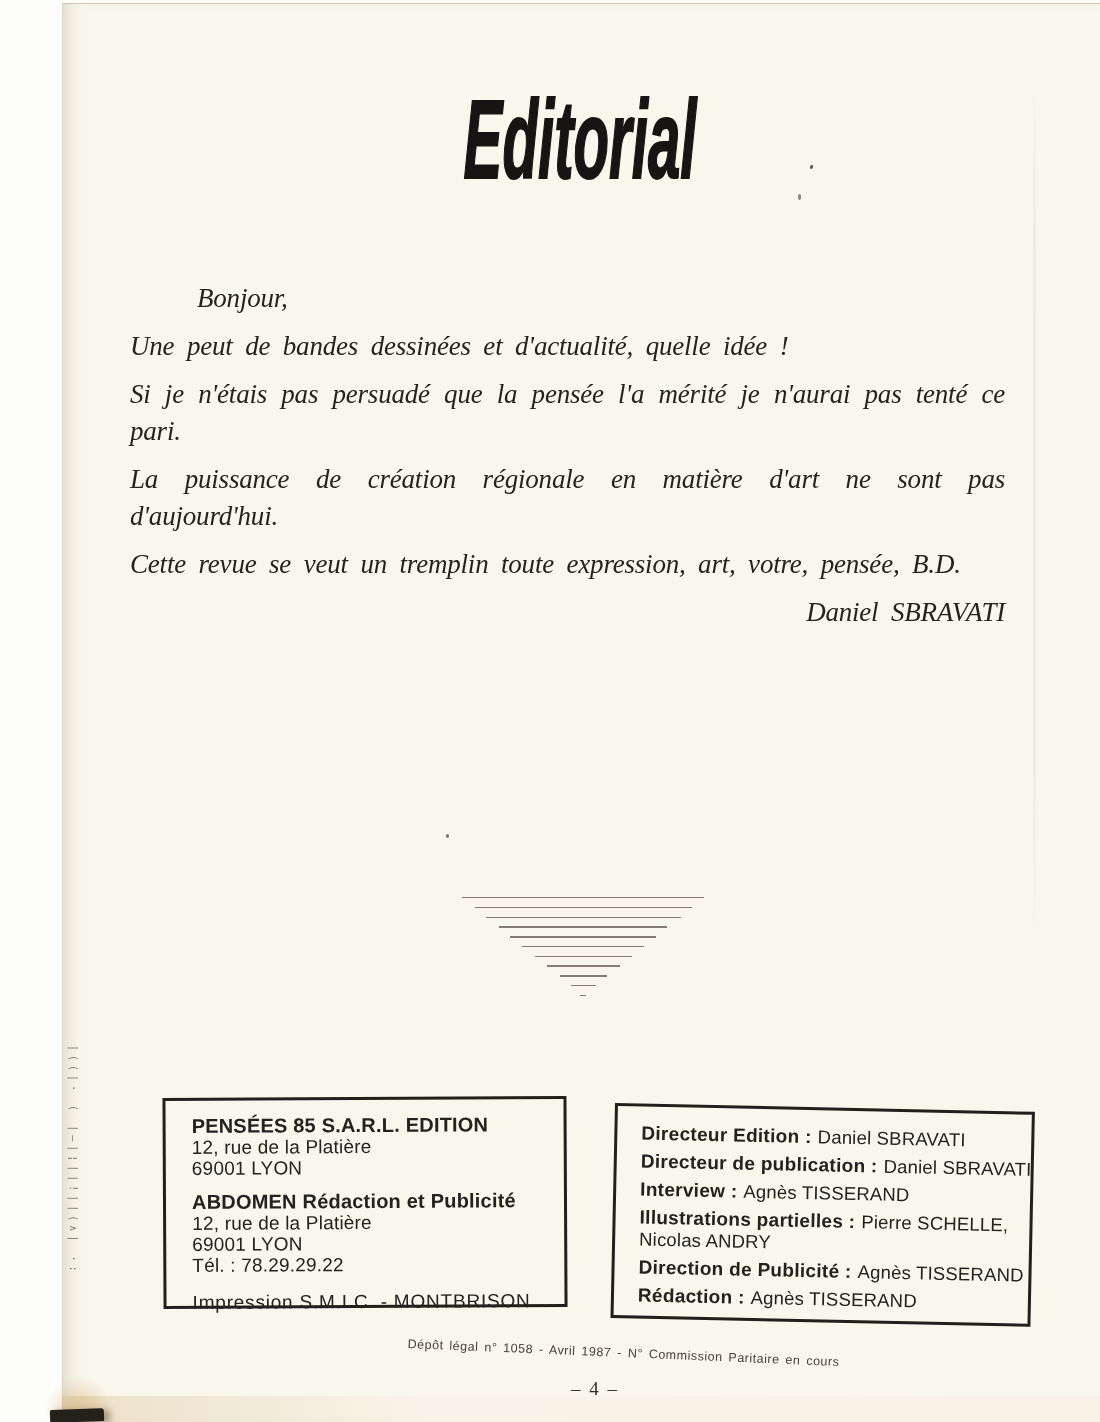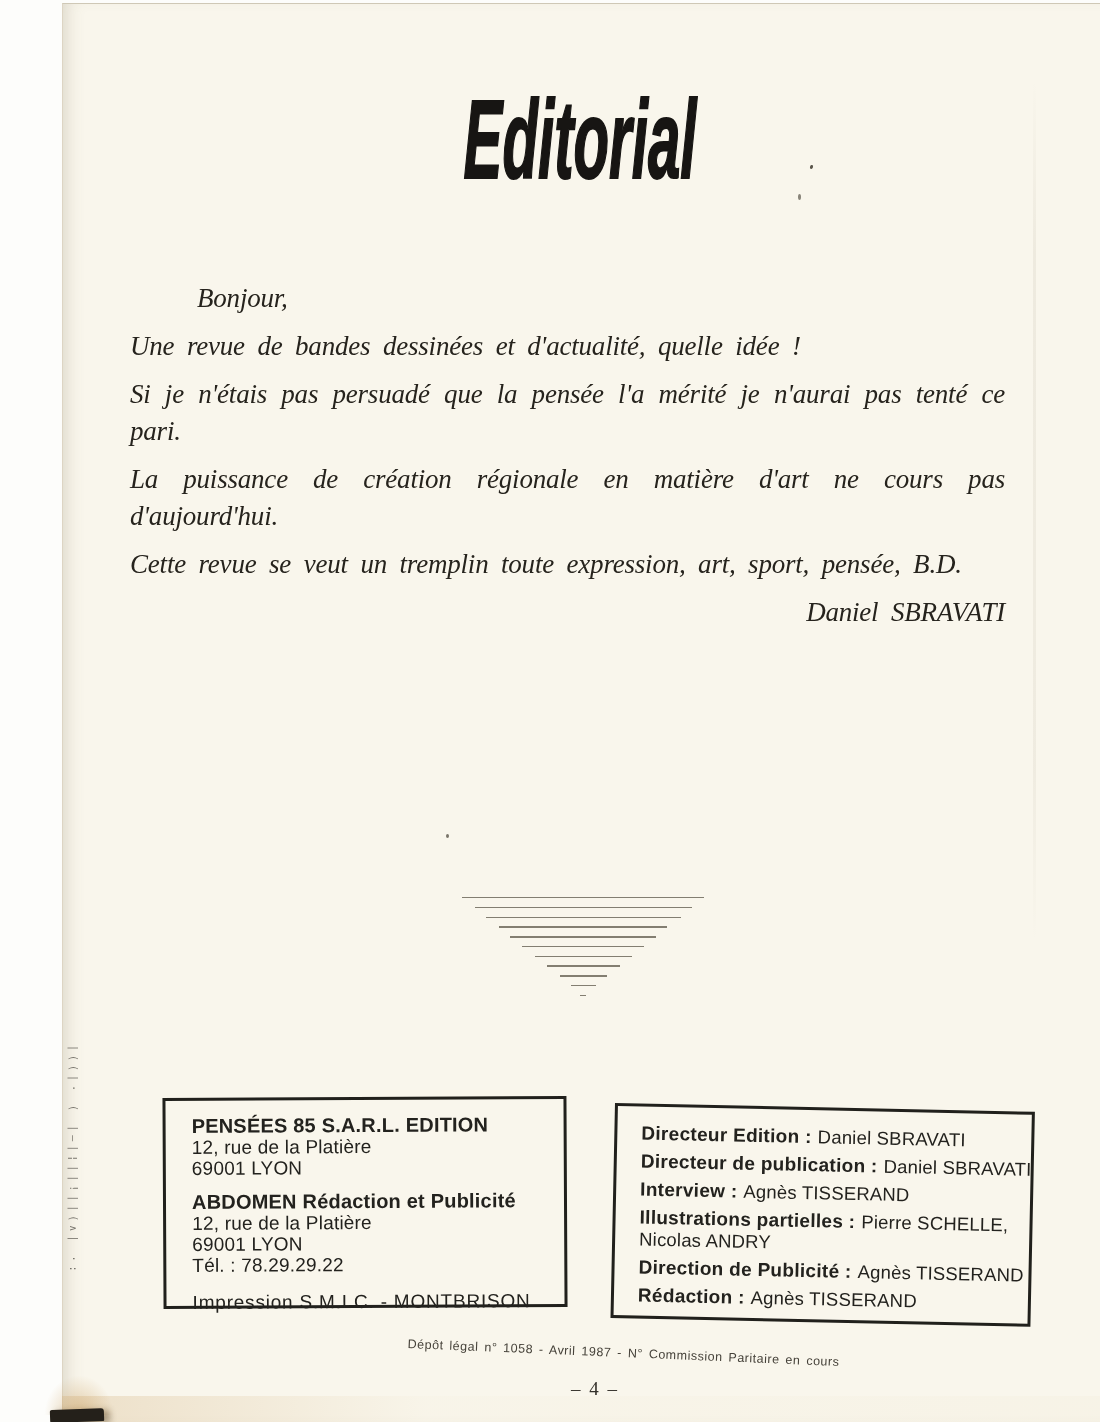--- a/index.html
+++ b/index.html
@@ -110,24 +110,24 @@
 <div class="page"></div>
 <div class="bottom-tint"></div>
 <div class="edge-right"></div>
 
 <div class="title-row">
   <span class="title">Editorial</span>
 </div>
 
 <div class="content">
   <p class="greeting">Bonjour,</p>
-  <p>Une revue de bandes dessinées et d'actualité, quelle idée !</p>
+  <p>Une peut de bandes dessinées et d'actualité, quelle idée !</p>
   <p>Si je n'étais pas persuadé que la pensée l'a mérité je n'aurai pas tenté ce pari.</p>
-  <p>La puissance de création régionale en matière d'art ne cours pas d'aujourd'hui.</p>
-  <p>Cette revue se veut un tremplin toute expression, art, sport, pensée, B.D.</p>
+  <p>La puissance de création régionale en matière d'art ne sont pas d'aujourd'hui.</p>
+  <p>Cette revue se veut un tremplin toute expression, art, votre, pensée, B.D.</p>
   <p class="signature">Daniel SBRAVATI</p>
 </div>
 
 <div class="funnel" id="funnel">
     <div class="funnel-line" style="width: 242px;"></div>
     <div class="funnel-line" style="width: 217px;"></div>
     <div class="funnel-line" style="width: 195px;"></div>
     <div class="funnel-line" style="width: 168px;"></div>
     <div class="funnel-line" style="width: 146px;"></div>
     <div class="funnel-line" style="width: 122px;"></div>

